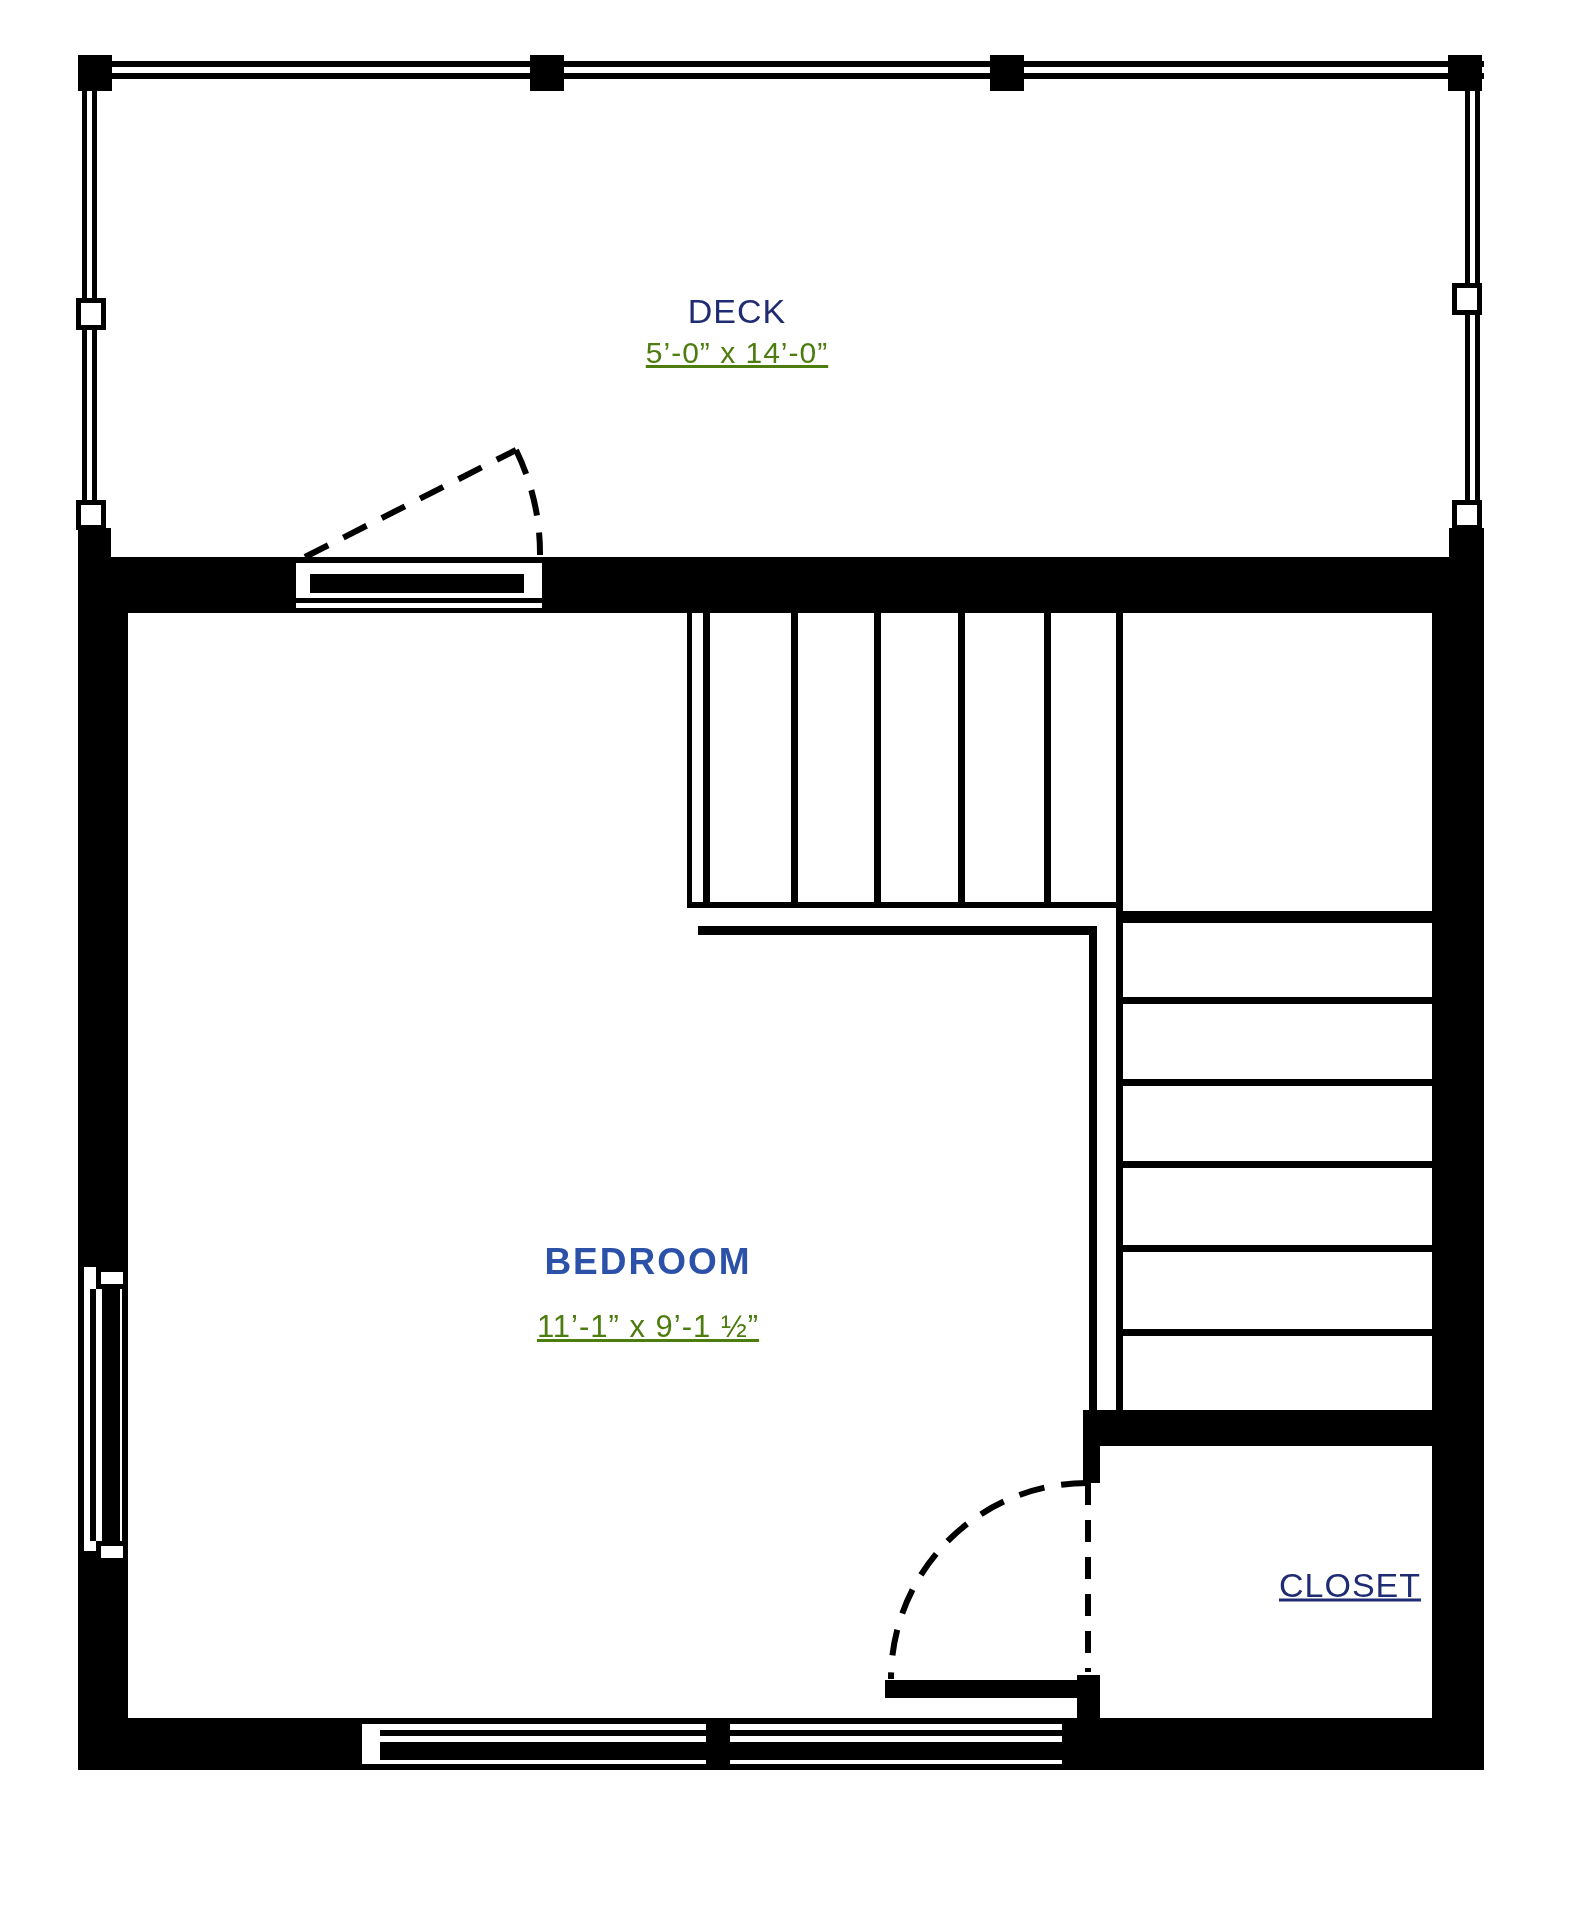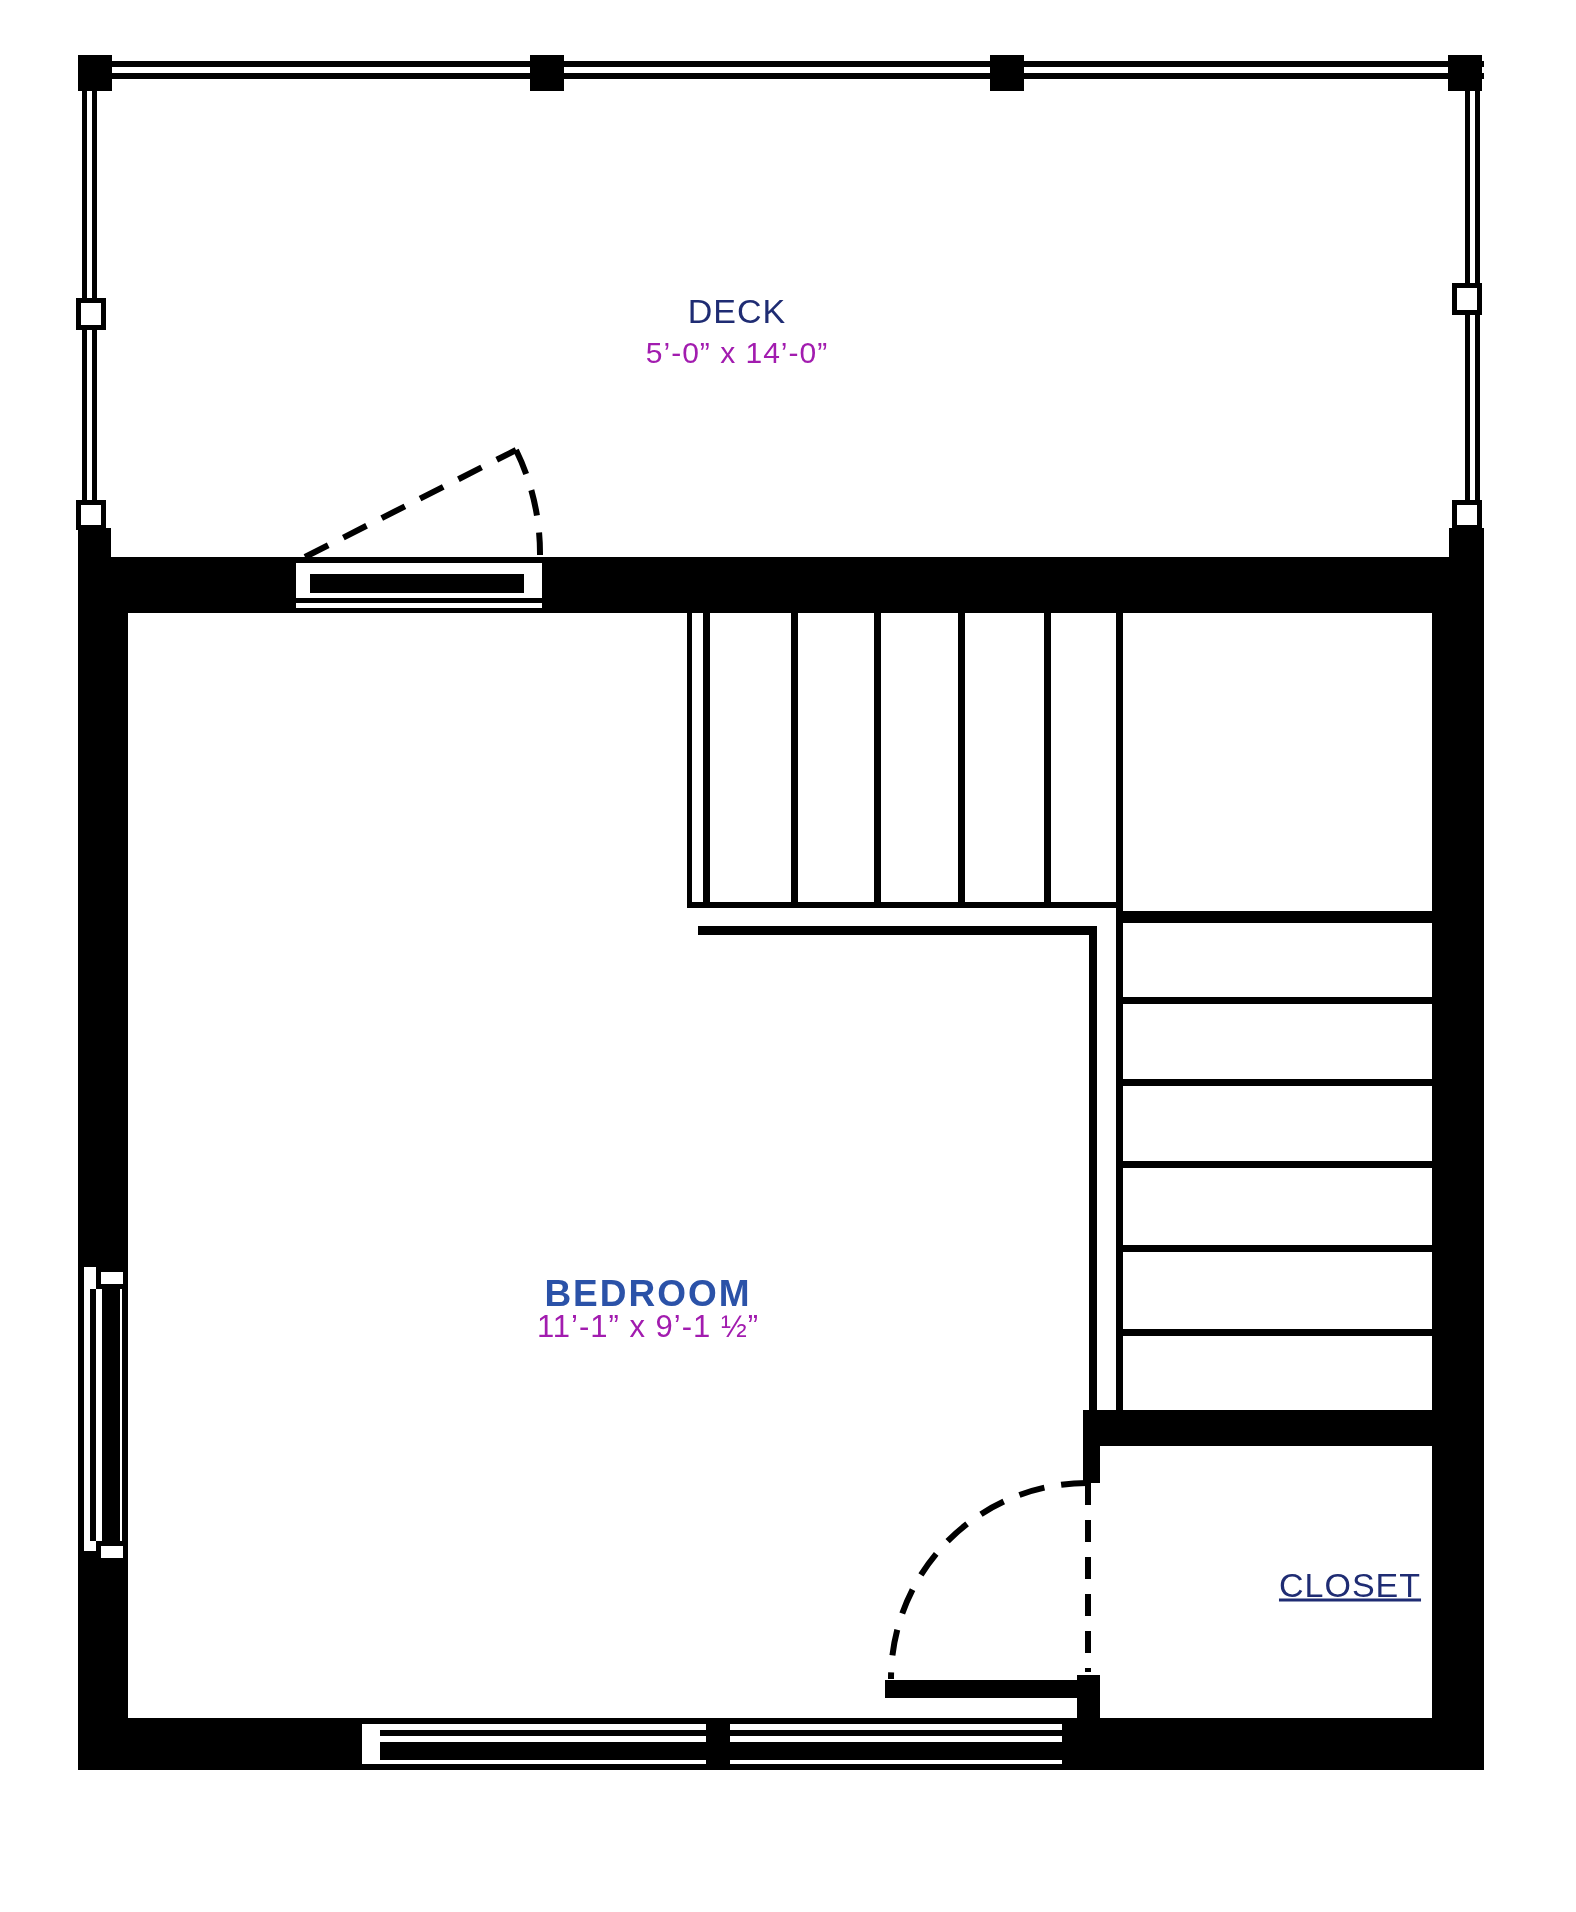--- a/index.html
+++ b/index.html
@@ -13,21 +13,21 @@
   .blk{position:absolute;background:#000000;}
   .splice{
     position:absolute;background:#ffffff;
     border:5px solid #000000;box-sizing:border-box;
   }
   .label{
     position:absolute;transform:translate(-50%,-50%);
     white-space:nowrap;letter-spacing:1px;text-align:right;
   }
   .room-name{color:#1f2c73;font-size:34px;font-weight:500;}
-  .room-dims{color:#a21caf;font-size:30px;font-weight:400;}
+  .room-dims{color:#4d7c0f;font-size:30px;font-weight:400;text-decoration:underline;}
   .bedroom-name{color:#2b52a8;font-size:37px;font-weight:700;letter-spacing:2px;}
   svg{position:absolute;left:0;top:0;}
 </style>
 </head>
 <body>
 
 <div id="plan">
 
   <div class="blk" style="left:78px;top:61px;width:1406px;height:6px;"></div>
   <div class="blk" style="left:78px;top:73px;width:1406px;height:6px;"></div>
@@ -100,21 +100,21 @@
   <div class="blk" style="left:1123px;top:1161px;width:309px;height:7px;"></div>
   <div class="blk" style="left:1123px;top:1245px;width:309px;height:7px;"></div>
   <div class="blk" style="left:1123px;top:1329px;width:309px;height:7px;"></div>
 
   <div class="blk" style="left:1083px;top:1410px;width:349px;height:36px;"></div>
   <div class="blk" style="left:1083px;top:1446px;width:17px;height:37px;"></div>
   <div class="blk" style="left:1077px;top:1675px;width:23px;height:95px;"></div>
 
   <div class="blk" style="left:885px;top:1680px;width:202px;height:18px;"></div>
 
-  <div class="label bedroom-name" style="left:648px;top:1262px;margin-top:32px;">BEDROOM</div>
+  <div class="label bedroom-name" style="left:648px;top:1262px;">BEDROOM</div>
   <div class="label room-dims" style="left:648px;top:1327px;font-size:31px;">11’-1” x 9’-1 ½”</div>
   <div class="label room-name" style="left:1350px;top:1585px;text-decoration:underline;">CLOSET</div>
 
   <svg width="1576" height="1912" viewBox="0 0 1576 1912">
 
     <path d="M 305 557 L 516 450" fill="none" stroke="#000000" stroke-width="6" stroke-dasharray="26 17"></path>
     <path d="M 516 450 A 234 234 0 0 1 540 555" fill="none" stroke="#000000" stroke-width="6" stroke-dasharray="26 17"></path>
 
     <path d="M 1088 1483 L 1088 1672" fill="none" stroke="#000000" stroke-width="6" stroke-dasharray="22 15"></path>
     <path d="M 1087 1483 A 196 196 0 0 0 891 1679" fill="none" stroke="#000000" stroke-width="6" stroke-dasharray="26 17"></path>

